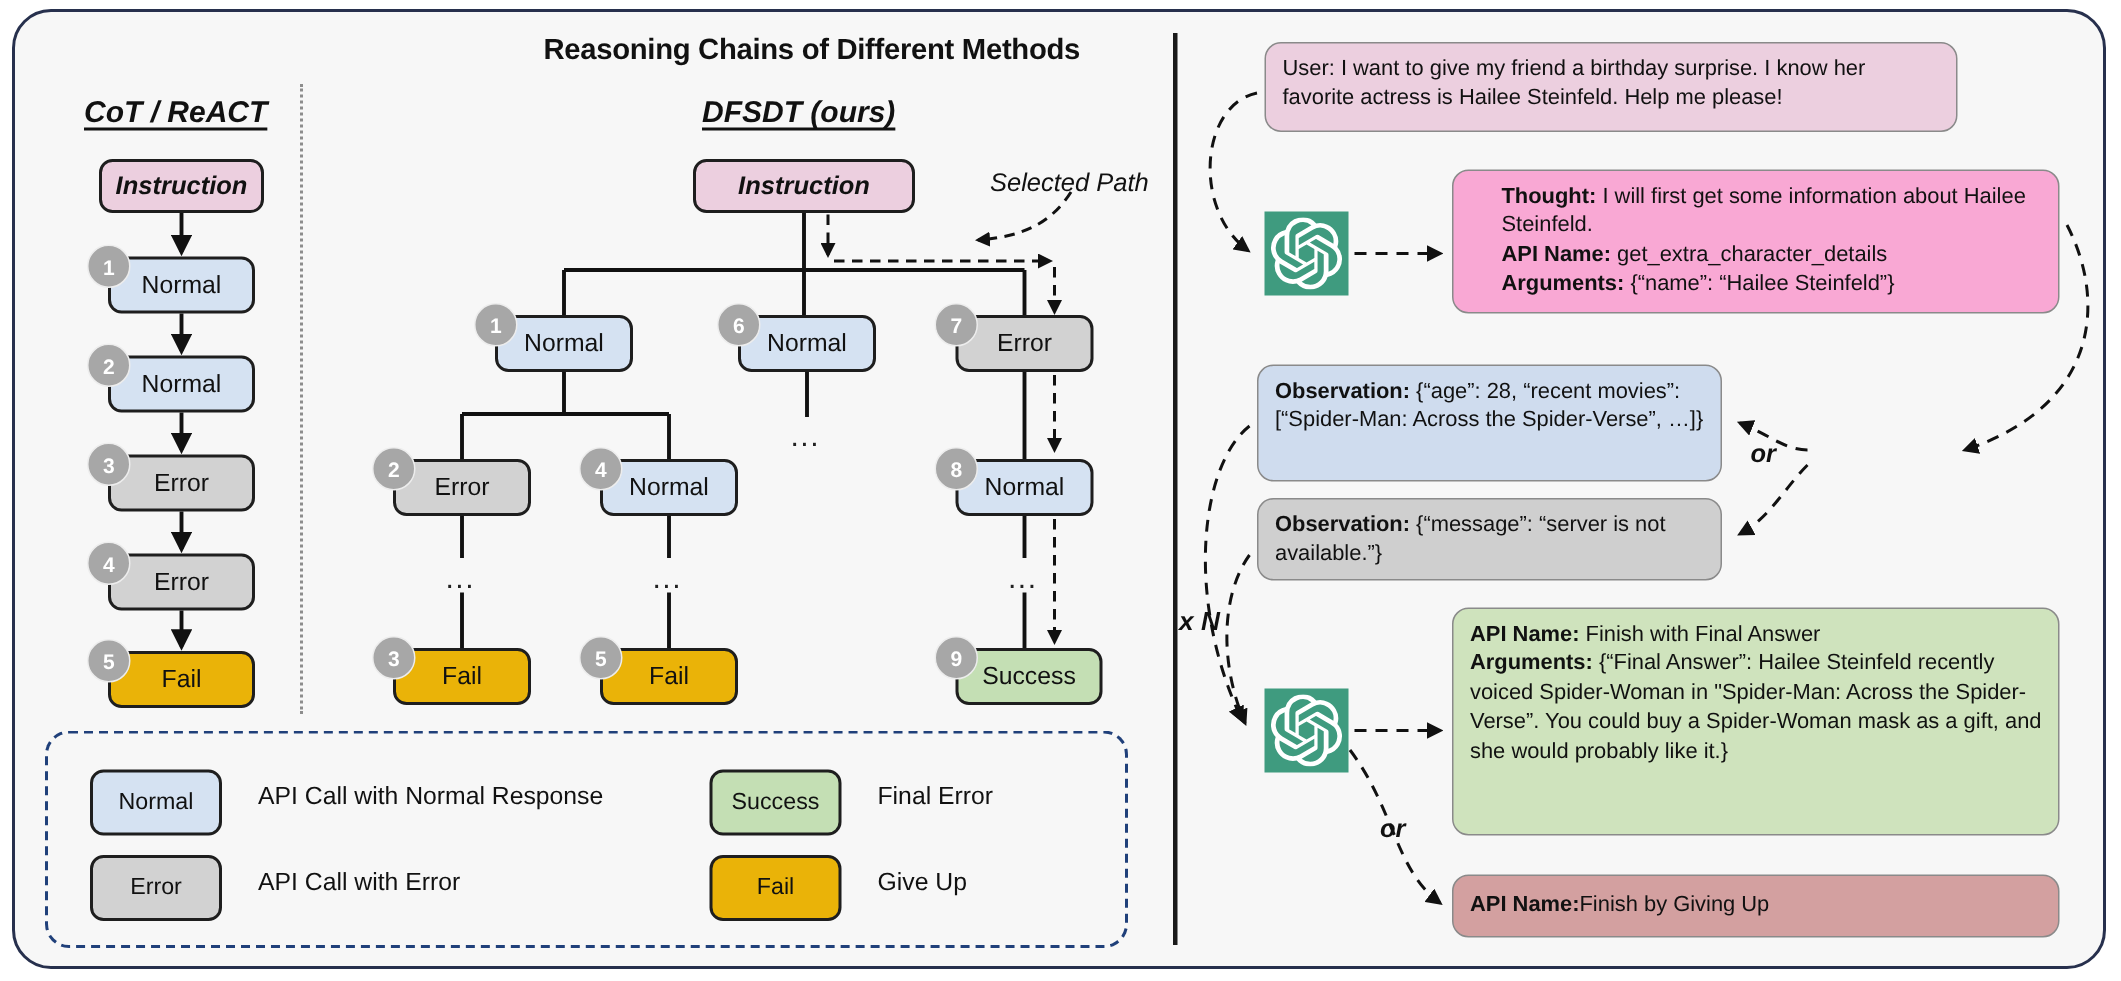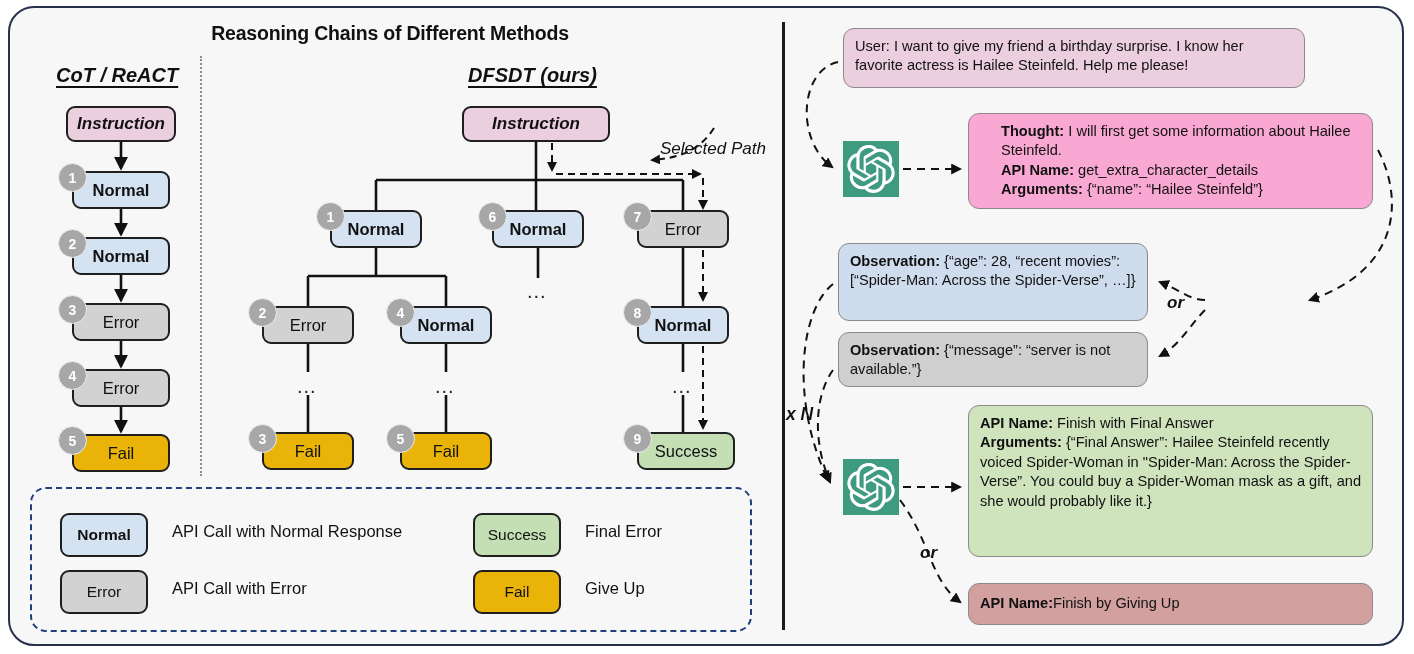--- a/index.html
+++ b/index.html
@@ -4,34 +4,34 @@
 <style>
   html,body{margin:0;padding:0;background:#ffffff;}
   body{width:1414px;height:654px;font-family:"Liberation Sans",sans-serif;overflow:hidden;}
   #root{position:relative;width:1414px;height:654px;background:#ffffff;}
 
   .outer-frame{position:absolute;left:8px;top:6px;width:1396px;height:640px;
       border:2.5px solid #27304d;border-radius:26px;background:#f7f7f7;box-sizing:border-box;}
 
   .vdivider{position:absolute;left:782px;top:22px;width:2.5px;height:608px;background:#1a1a1a;}
 
-  .panel-title{position:absolute;left:60px;top:22px;width:660px;text-align:center;
+  .panel-title{position:absolute;left:60px;top:22px;width:660px;text-align:right;
       font-size:19.5px;font-weight:bold;color:#111;letter-spacing:-0.2px;}
 
   .method-head{position:absolute;font-style:italic;font-weight:bold;font-size:20px;color:#111;
       text-decoration:underline;text-underline-offset:4px;white-space:nowrap;}
 
   .dotted-sep{position:absolute;left:200px;top:56px;width:0;height:420px;
       border-left:2.5px dotted #8d8d8d;}
 
   
   .node{position:absolute;box-sizing:border-box;border:2px solid #1e1e1e;border-radius:9px;
       display:flex;align-items:center;justify-content:center;font-size:16.5px;color:#111;
       background:#d9d9d9;}
-  .n-normal{background:#d5e2f2;font-weight:bold;}
+  .n-normal{background:#d5e2f2;}
   .n-error{background:#d2d2d2;}
   .n-fail{background:#eab308;}
   .n-success{background:#c4dfb4;}
   .n-instr{background:#eccfdf;font-style:italic;font-weight:bold;font-size:17px;}
 
   .badge{position:absolute;width:27px;height:27px;border-radius:50%;background:#a7a7a7;
       border:1.5px solid #ededed;color:#fff;font-size:14px;font-weight:bold;
       display:flex;align-items:center;justify-content:center;z-index:5;}
 
   .ell{position:absolute;font-size:20px;color:#222;letter-spacing:1px;}
@@ -100,21 +100,21 @@
   <div class="badge" style="left:58px;top:295px;">3</div>
 
   <div class="node n-error" style="left:72px;top:369px;width:98px;height:38px;">Error</div>
   <div class="badge" style="left:58px;top:361px;">4</div>
 
   <div class="node n-fail" style="left:72px;top:434px;width:98px;height:38px;">Fail</div>
   <div class="badge" style="left:58px;top:426px;">5</div>
 
   <div class="node n-instr" style="left:462px;top:106px;width:148px;height:36px;">Instruction</div>
 
-  <div class="selpath-lbl" style="left:660px;top:112px;margin-top:27px;">Selected Path</div>
+  <div class="selpath-lbl" style="left:660px;top:112px;">Selected Path</div>
 
   <div class="node n-normal" style="left:330px;top:210px;width:92px;height:38px;">Normal</div>
   <div class="badge" style="left:316px;top:202px;">1</div>
 
   <div class="node n-normal" style="left:492px;top:210px;width:92px;height:38px;">Normal</div>
   <div class="badge" style="left:478px;top:202px;">6</div>
 
   <div class="node n-error" style="left:637px;top:210px;width:92px;height:38px;">Error</div>
   <div class="badge" style="left:623px;top:202px;">7</div>
 

